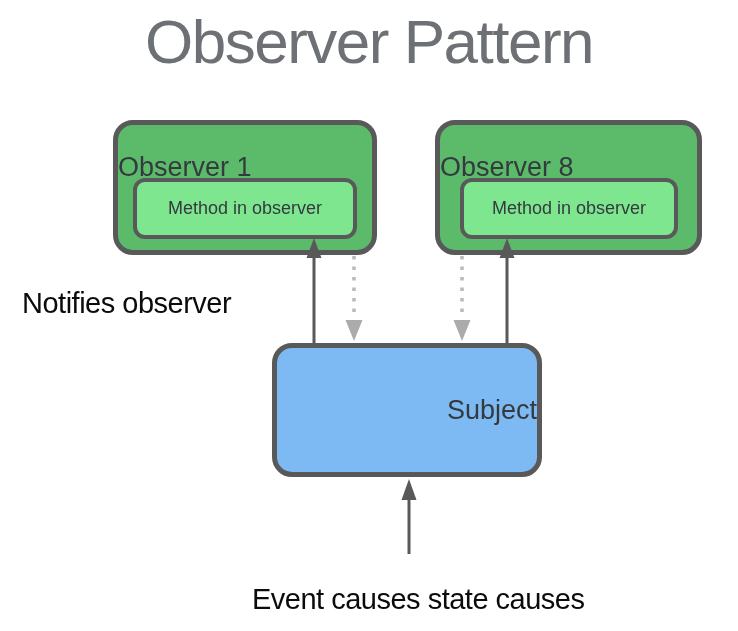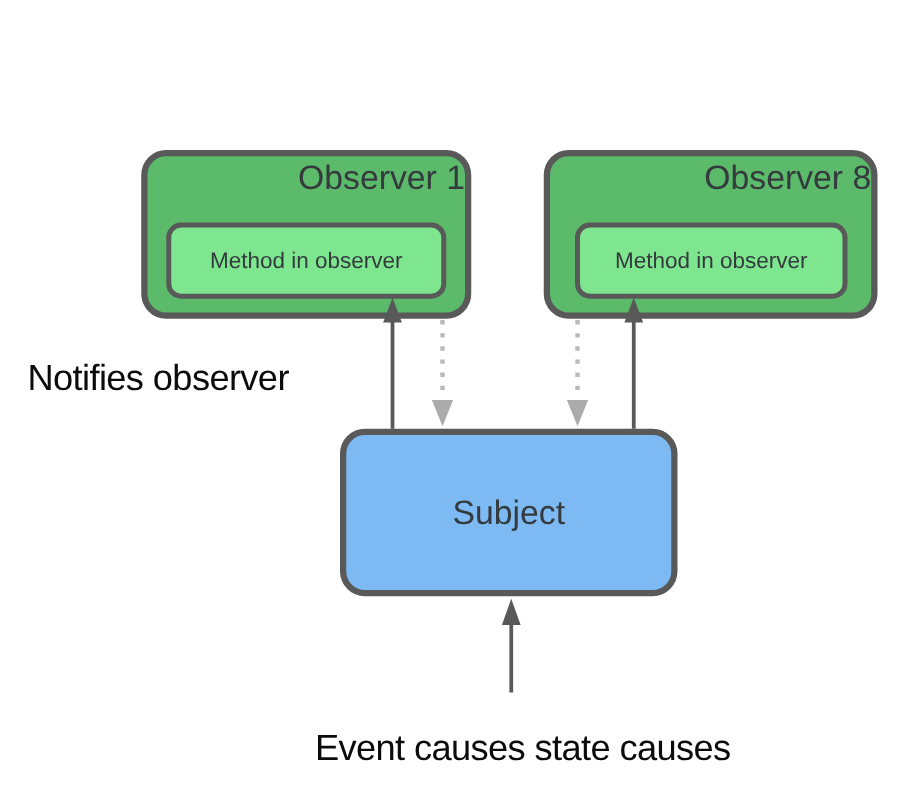--- a/index.html
+++ b/index.html
@@ -32,42 +32,42 @@
     position: absolute;
     box-sizing: border-box;
     border: 5px solid var(--node-border);
     border-radius: 20px;
     color: var(--node-text);
   }
   .observer {
     background: var(--observer-fill);
   }
   .observer .box-label {
-    text-align: right;
-    margin-top: 2px;
+    text-align: left;
+    margin-top: 27px;
     font-size: 27px;
     color: var(--node-text);
   }
   .method {
     position: absolute;
     box-sizing: border-box;
     border: 4px solid var(--node-border);
     border-radius: 12px;
     background: var(--method-fill);
     display: flex;
     align-items: center;
     justify-content: center;
     font-size: 18px;
     color: var(--node-text);
   }
   .subject {
     background: var(--subject-fill);
     display: flex;
     align-items: center;
-    justify-content: center;
+    justify-content: flex-end;
     font-size: 27px;
   }
   .free-label {
     position: absolute;
     color: var(--label-text);
     font-size: 29px;
     letter-spacing: -0.5px;
     white-space: nowrap;
   }
   #arrows {
@@ -90,20 +90,21 @@
   }
   .arrow-dotted-head {
     fill: var(--dotted-arrow-head);
   }
 </style>
 </head>
 <body>
 
 <div id="canvas">
 
+  <div class="diagram-title">Observer Pattern</div>
 
   <div class="node observer" style="left:113px; top:120px; width:264px; height:135px;">
     <div class="box-label">Observer 1</div>
   </div>
   <div class="method" style="left:133px; top:178px; width:224px; height:61px;">
     <span>Method in observer</span>
   </div>
 
   <div class="node observer" style="left:435px; top:120px; width:267px; height:135px;">
     <div class="box-label">Observer 8</div>

